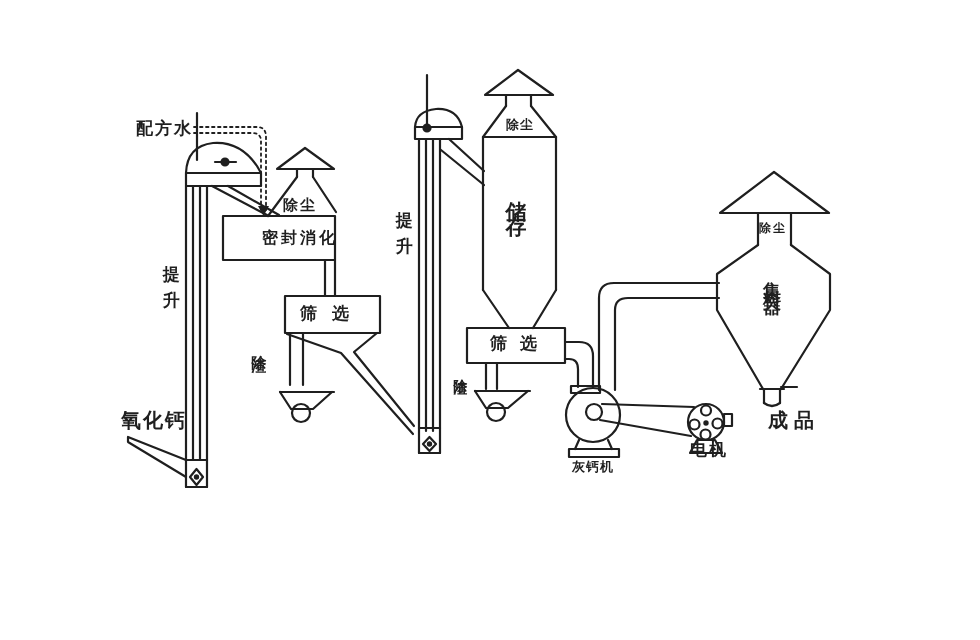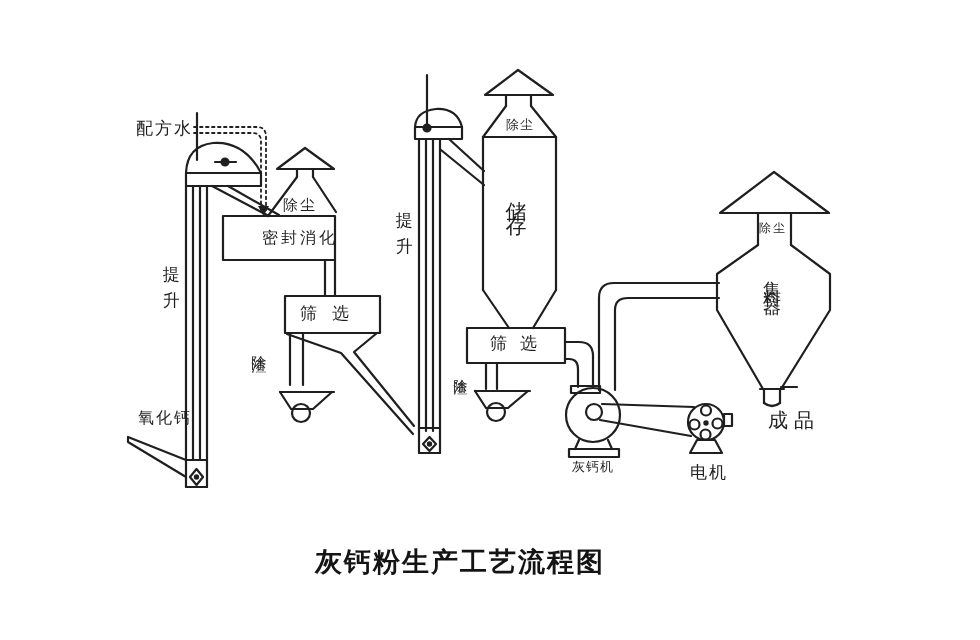--- a/index.html
+++ b/index.html
@@ -1,19 +1,19 @@
 <!DOCTYPE html>
 <html><head>
 <meta charset="utf-8">
 <style>
   html,body{margin:0;padding:0;background:#fff;}
   .stage{position:relative;width:980px;height:640px;background:#ffffff;overflow:hidden;
          font-family:"Liberation Sans",sans-serif;color:#1f1f1f;}
   .stage svg{position:absolute;left:0;top:0;}
-  .lbl{position:absolute;font-weight:normal;color:#1f1f1f;white-space:nowrap;line-height:1.05;}
+  .lbl{position:absolute;font-weight:bold;color:#1f1f1f;white-space:nowrap;line-height:1.05;}
   .v{writing-mode:vertical-rl;text-orientation:upright;}
   .title{position:absolute;font-family:"Liberation Serif","DejaVu Serif",serif;
          font-weight:bold;text-align:center;color:#141414;}
 </style>
 </head>
 <body>
 
 <div class="stage">
 
   <svg width="980" height="640" viewBox="0 0 980 640">
@@ -146,37 +146,36 @@
   <div class="lbl v" style="left:162px;top:252px;font-size:17px;letter-spacing:25px;">提升</div>
 
   <div class="lbl" style="left:283px;top:197px;font-size:15px;letter-spacing:2px;">除尘</div>
 
   <div class="lbl" style="left:242px;top:230px;font-size:16px;letter-spacing:3px;margin-left:20px;">密封消化</div>
 
   <div class="lbl" style="left:300px;top:305px;font-size:17px;letter-spacing:15px;">筛选</div>
 
   <div class="lbl v" style="left:251px;top:343px;font-size:15px;letter-spacing:3px;">除渣</div>
 
-  <div class="lbl" style="left:121px;top:410px;font-size:16px;letter-spacing:2px;margin-left:17px;">氧化钙</div>
+  <div class="lbl" style="left:121px;top:410px;font-size:20px;letter-spacing:2px;">氧化钙</div>
 
   <div class="lbl v" style="left:395px;top:198px;font-size:17px;letter-spacing:25px;">提升</div>
 
   <div class="lbl" style="left:506px;top:118px;font-size:13px;letter-spacing:1px;">除尘</div>
 
   <div class="lbl v" style="left:505px;top:184px;font-size:21px;letter-spacing:15px;">储存</div>
 
   <div class="lbl" style="left:490px;top:335px;font-size:17px;letter-spacing:13px;">筛选</div>
 
   <div class="lbl v" style="left:453px;top:368px;font-size:14px;letter-spacing:2px;">除渣</div>
 
   <div class="lbl" style="left:759px;top:222px;font-size:12px;letter-spacing:2px;">除尘</div>
 
   <div class="lbl v" style="left:762px;top:266px;font-size:18px;letter-spacing:9px;">集料器</div>
 
   <div class="lbl" style="left:572px;top:460px;font-size:13px;letter-spacing:1px;">灰钙机</div>
 
-  <div class="lbl" style="left:690px;top:464px;font-size:17px;letter-spacing:2px;">电机</div>
+  <div class="lbl" style="left:690px;top:441px;font-size:17px;letter-spacing:2px;">电机</div>
 
   <div class="lbl" style="left:768px;top:410px;font-size:20px;letter-spacing:6px;">成品</div>
 
-  <div class="title" style="left:240px;top:544px;width:440px;font-size:27px;letter-spacing:2px;">灰钙粉生产工艺流程图</div>
 
 </div>
 
 </body></html>

